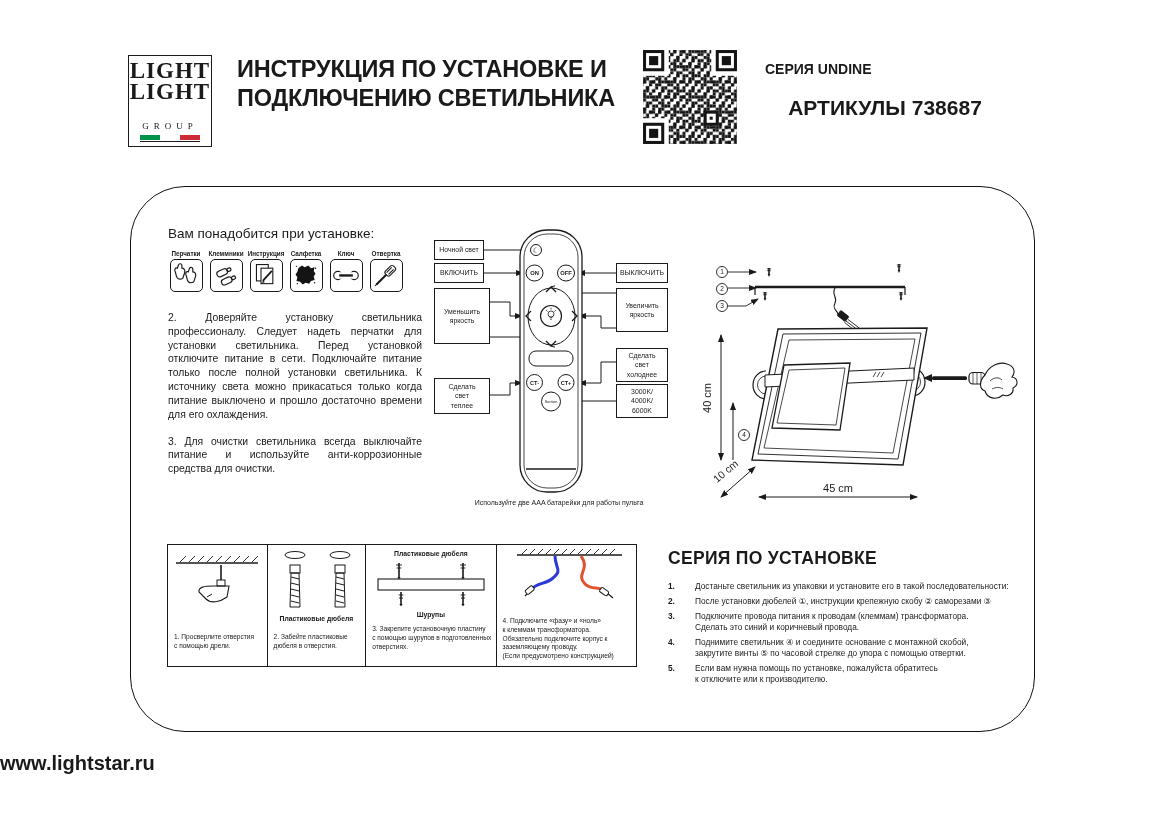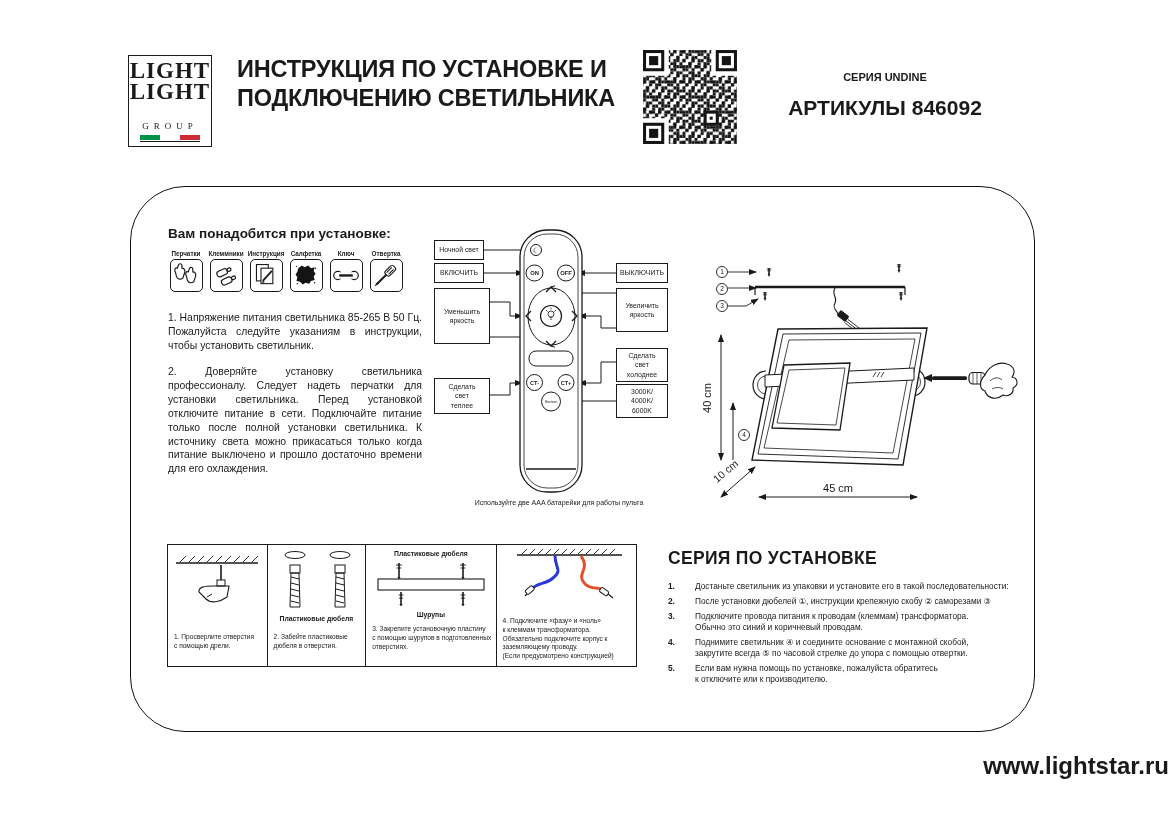--- a/index.html
+++ b/index.html
@@ -6,25 +6,25 @@
   html,body{background:#fff}
   body{width:1169px;height:826px;position:relative;font-family:"Liberation Sans",sans-serif;color:#1a1a1a;overflow:hidden}
   .abs{position:absolute}
   
   .logo-box{left:128px;top:55px;width:84px;height:92px;border:1.5px solid #1a1a1a;display:flex;flex-direction:column;align-items:center;justify-content:center;text-align:center}
   .logo-word{font-family:"Liberation Serif",serif;font-weight:bold;font-size:23px;line-height:.92;letter-spacing:1px}
   .logo-group{font-family:"Liberation Serif",serif;font-size:9px;letter-spacing:5px;margin-top:19px}
   .logo-flag{display:flex;width:60px;height:7px;margin-top:4px;border-bottom:1.5px solid #1a1a1a}
   .logo-flag div{flex:1;height:5px}
   .main-title{left:237px;top:55px;font-size:23.5px;font-weight:bold;line-height:1.22;letter-spacing:-0.2px;white-space:pre-line}
-  .series{left:765px;top:71px;width:240px;text-align:center;font-size:11px;font-weight:bold}
+  .series{left:765px;top:61px;width:240px;font-size:14px;font-weight:bold}
   .article{left:765px;top:96px;width:240px;text-align:center;font-size:21px;font-weight:bold}
   
   .sheet{left:130px;top:186px;width:905px;height:546px;border:1.3px solid #111;border-radius:55px}
-  .tools-heading{left:168px;top:226px;font-size:13.5px;font-weight:bold}
+  .tools-heading{left:168px;top:226px;font-size:13.5px;font-weight:normal}
   .tools-row{left:166px;top:249px;display:flex}
   .tool{width:40px;text-align:center}
   .tool-label{font-size:6.3px;font-weight:bold;height:9px;line-height:9px}
   .tool-box{width:33px;height:33px;border:1.4px solid #1a1a1a;border-radius:5px;margin:1px auto 0}
   .paras{left:168px;top:311px;width:254px;font-size:10.4px;line-height:1.33;text-align:justify}
   .paras p{margin-bottom:13px}
   
   .lbl{border:1px solid #1a1a1a;background:#fff;display:flex;align-items:center;justify-content:center;text-align:center;font-size:6.9px;line-height:1.35;white-space:pre-line}
   .remote-caption{left:428px;top:499px;width:262px;text-align:center;font-size:7px}
   
@@ -32,21 +32,21 @@
   .mcell{position:relative;border-right:1.2px solid #1a1a1a;height:100%}
   .mcell:last-child{border-right:none}
   .mcap{position:absolute;left:6px;right:3px;font-size:6.6px;line-height:1.33;white-space:pre-line}
   .mlbl{position:absolute;left:0;right:0;text-align:center;font-size:6.8px;font-weight:bold}
   
   .steps-heading{left:668px;top:548px;font-size:17.5px;font-weight:bold;letter-spacing:.3px}
   .steps{left:668px;top:581px;width:355px}
   .step{display:flex;margin-bottom:3.5px;font-size:8.3px;line-height:1.36}
   .step .num{width:27px;font-weight:bold}
   .step .txt{flex:1;white-space:pre-line}
-  .footer-url{left:0;top:752px;width:1169px;text-align:right;font-size:24px;font-weight:bold}
+  .footer-url{left:0;top:752px;width:1169px;text-align:left;font-size:20px;font-weight:bold}
 </style>
 </head>
 <body>
 
 <div class="abs logo-box">
   <div class="logo-word">LIGHT</div>
   <div class="logo-word">LIGHT</div>
   <div class="logo-group">GROUP</div>
   <div class="logo-flag">
     <div style="background:#009246"></div>
@@ -83,21 +83,21 @@
     <rect x="1" y="25" width="7" height="7" fill="#141414"></rect>
       <rect x="2" y="26" width="5" height="5" fill="#fff"></rect>
       <rect x="3" y="27" width="3" height="3" fill="#141414"></rect>
     <rect x="21" y="21" width="5" height="5" fill="#141414"></rect>
       <rect x="22" y="22" width="3" height="3" fill="#fff"></rect>
       <rect x="23" y="23" width="1" height="1" fill="#141414"></rect>
   </svg>
 </div>
 
 <div class="abs series">СЕРИЯ UNDINE</div>
-<div class="abs article">АРТИКУЛЫ 846092</div>
+<div class="abs article">АРТИКУЛЫ 738687</div>
 
 <div class="abs sheet"></div>
 
 <div class="abs tools-heading">Вам понадобится при установке:</div>
 
 <div class="abs tools-row">
   <div class="tool">
     <div class="tool-label">Перчатки</div>
     <div class="tool-box">
       <svg width="30" height="30" viewBox="0 0 33 33" fill="none" stroke="#1a1a1a" stroke-width="1.3">
@@ -166,22 +166,22 @@
             <rect x="17.5" y="5.5" width="7" height="12.5" rx="2.5"></rect>
             <line x1="19.5" y1="8" x2="19.5" y2="16"></line>
             <line x1="22.5" y1="8" x2="22.5" y2="16"></line>
           </g>
       </svg>
     </div>
   </div>
 </div>
 
 <div class="abs paras">
-  <p>1. Напряжение питания светильника 85-265 В 50 Гц. Пожалуйста следуйте указаниям в инструкции, чтобы установить светильник.</p>
   <p>2. Доверяйте установку светильника профессионалу. Следует надеть перчатки для установки светильника. Перед установкой отключите питание в сети. Подключайте питание только после полной установки светильника. К источнику света можно прикасаться только когда питание выключено и прошло достаточно времени для его охлаждения.</p>
+  <p>3. Для очистки светильника всегда выключайте питание и используйте анти-коррозионные средства для очистки.</p>
 </div>
 
 <div class="abs" style="left:425px;top:225px;width:265px;height:295px">
   <svg width="265" height="295" viewBox="0 0 265 295" fill="none" stroke="#1a1a1a">
     <defs>
       <marker id="ah1" markerWidth="8" markerHeight="8" refX="7" refY="3" orient="auto-start-reverse" markerUnits="userSpaceOnUse">
           <path d="M0,0 L8,3 L0,6 Z" fill="#1a1a1a" stroke="none"></path>
         </marker>
     </defs>
 
@@ -415,26 +415,26 @@
     <div class="num">1.</div>
     <div class="txt">Достаньте светильник из упаковки и установите его в такой последовательности:</div>
   </div>
   <div class="step">
     <div class="num">2.</div>
     <div class="txt">После установки дюбелей ①, инструкции крепежную скобу ② саморезами ③</div>
   </div>
   <div class="step">
     <div class="num">3.</div>
     <div class="txt">Подключите провода питания к проводам (клеммам) трансформатора.
-Обычно это синий и коричневый проводам.</div>
+Сделать это синий и коричневый провода.</div>
   </div>
   <div class="step">
     <div class="num">4.</div>
     <div class="txt">Поднимите светильник ④ и соедините основание с монтажной скобой,
-закрутите всегда ⑤ по часовой стрелке до упора с помощью отвертки.</div>
+закрутите винты ⑤ по часовой стрелке до упора с помощью отвертки.</div>
   </div>
   <div class="step">
     <div class="num">5.</div>
     <div class="txt">Если вам нужна помощь по установке, пожалуйста обратитесь
 к отключите или к производителю.</div>
   </div>
 </div>
 
 <div class="abs footer-url">www.lightstar.ru</div>
 

